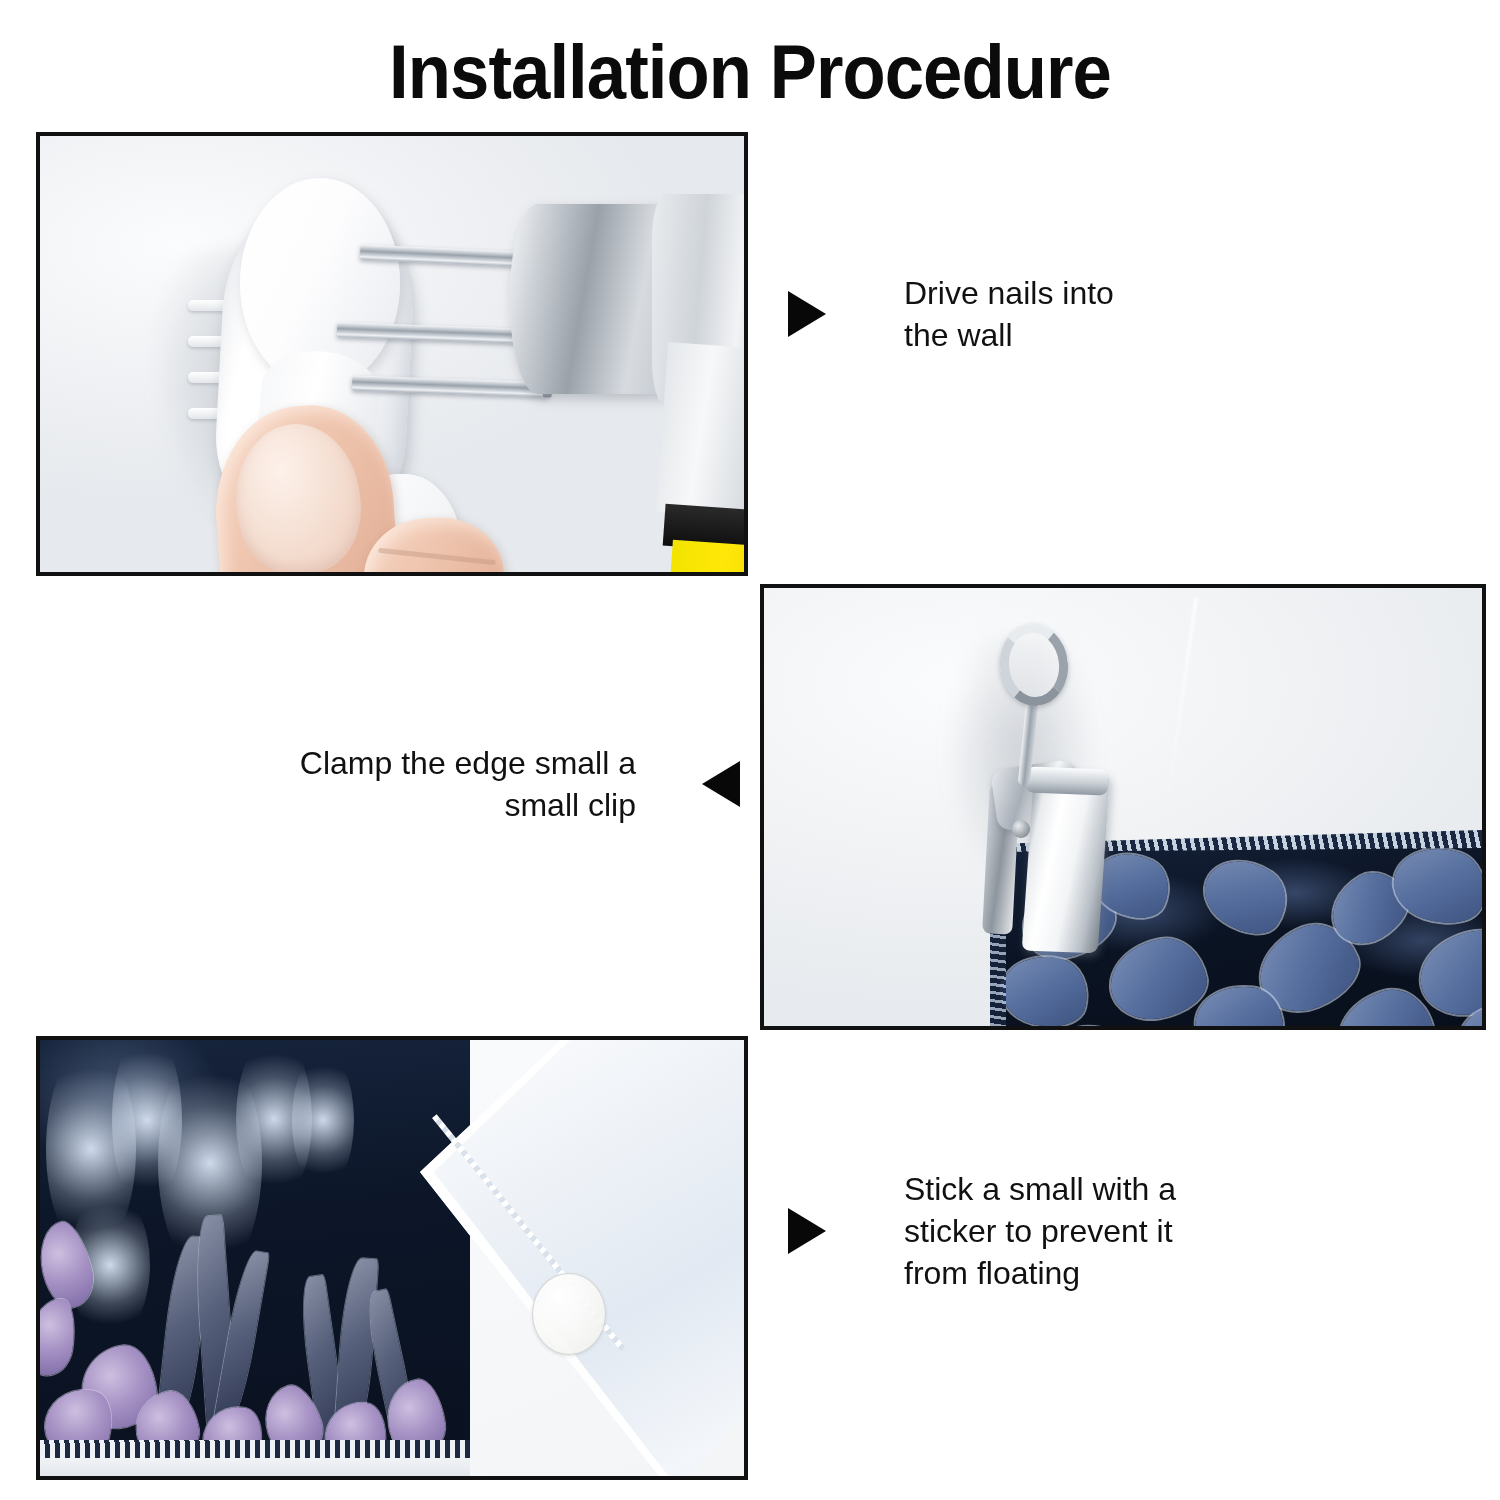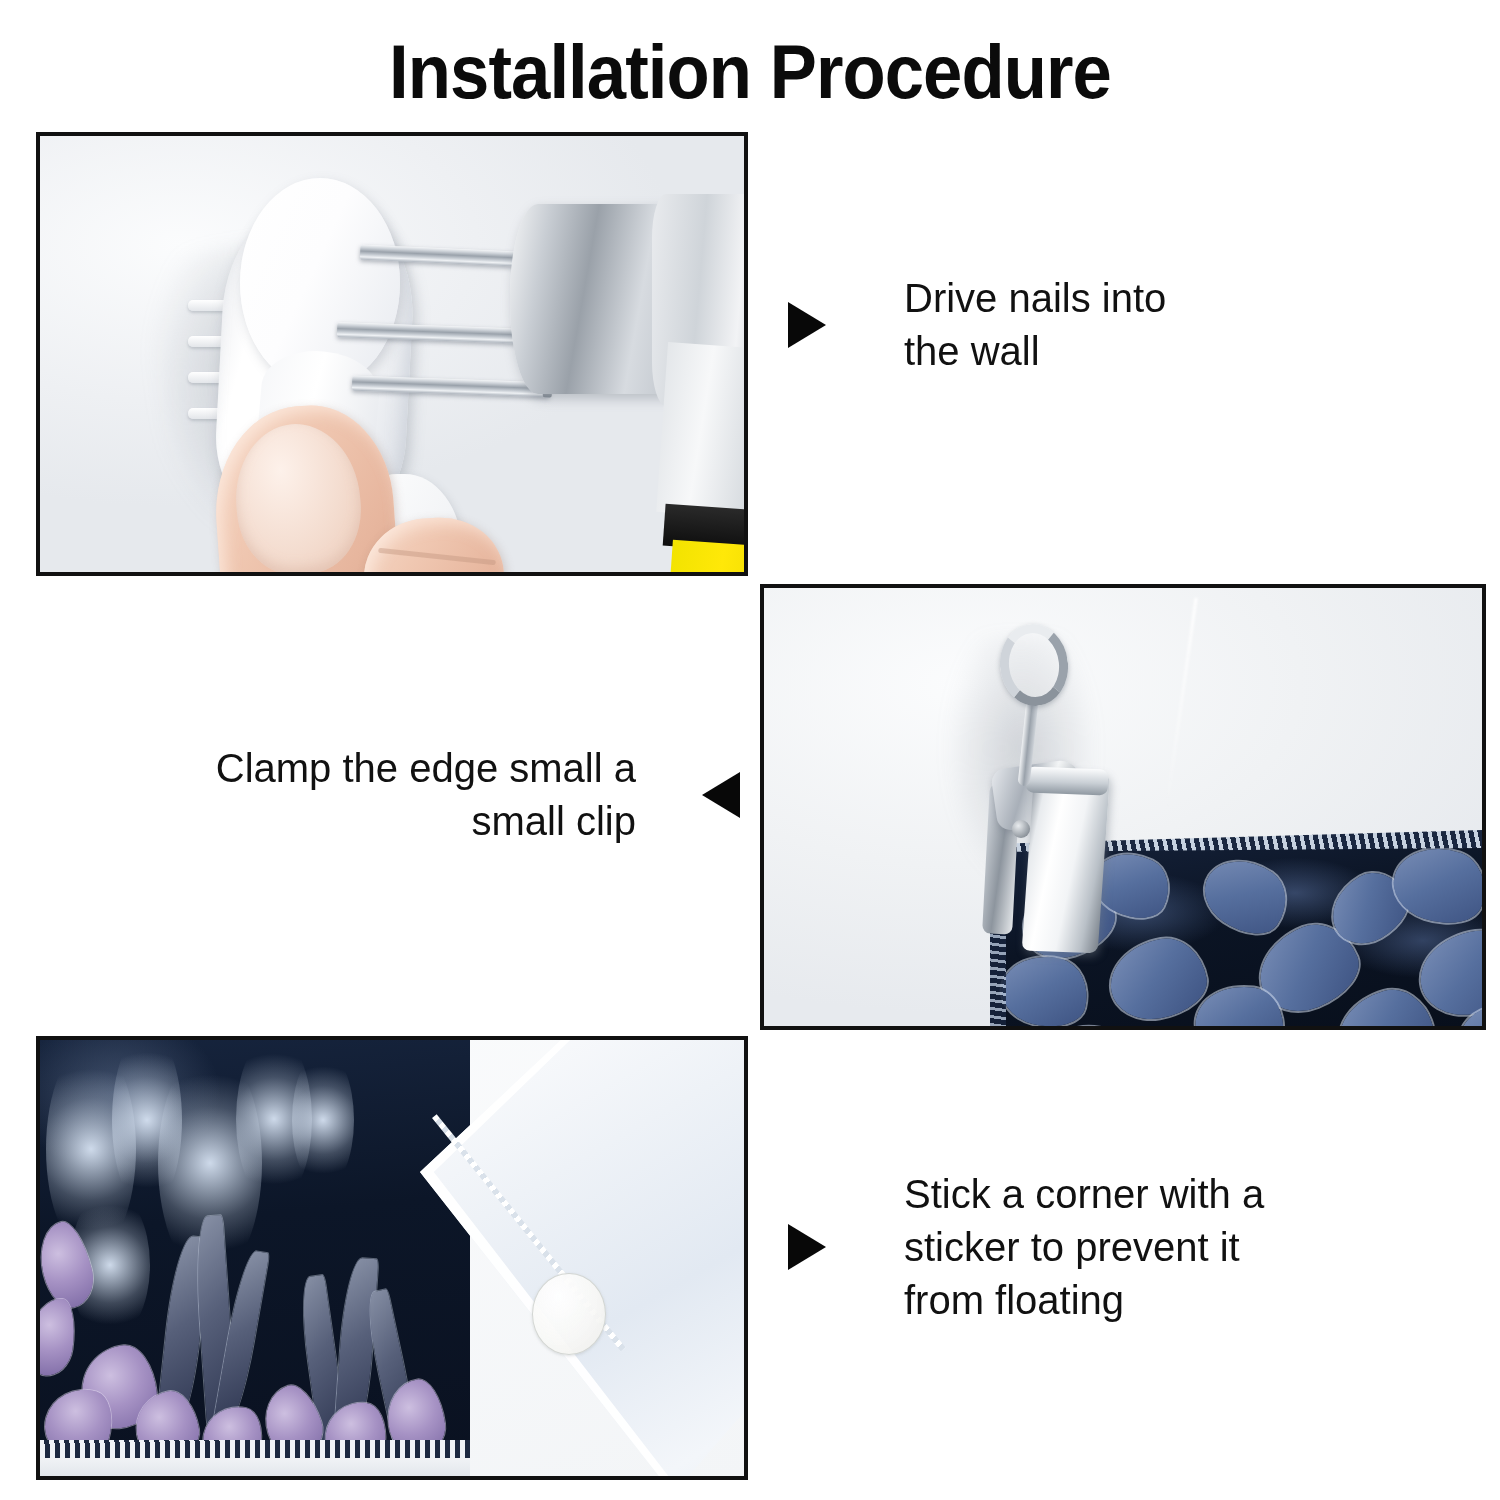--- a/index.html
+++ b/index.html
@@ -356,21 +356,21 @@
   .tri {
     width: 0; height: 0; flex: none;
     border-top: 23px solid transparent;
     border-bottom: 23px solid transparent;
   }
   .tri-right { border-left: 38px solid #080808; }
   .tri-left  { border-right: 38px solid #080808; }
 
   .caption {
     font-family: "Liberation Sans", sans-serif;
-    font-size: 40px;
+    font-size: 32px;
     line-height: 1.32;
     color: #111111;
     white-space: pre-line;
   }
 
   #step-1 { left: 788px; top: 272px; width: 640px; }
   #step-1 .caption { margin-left: 78px; text-align: left; }
 
   #step-2 { left: 90px; top: 742px; width: 650px; justify-content: flex-end; }
   #step-2 .caption { margin-right: 66px; text-align: right; }
@@ -501,18 +501,18 @@
       <div class="fold"></div>
       <div class="fold-edge"></div>
       <div class="fold-stitch"></div>
 
       <div class="sticker"></div>
     </div>
   </div>
 
   <div class="step" id="step-3">
     <div class="tri tri-right"></div>
-    <div class="caption">Stick a corner with a
+    <div class="caption">Stick a small with a
 sticker to prevent it
 from floating</div>
   </div>
 
 </div>
 
 </body></html>

